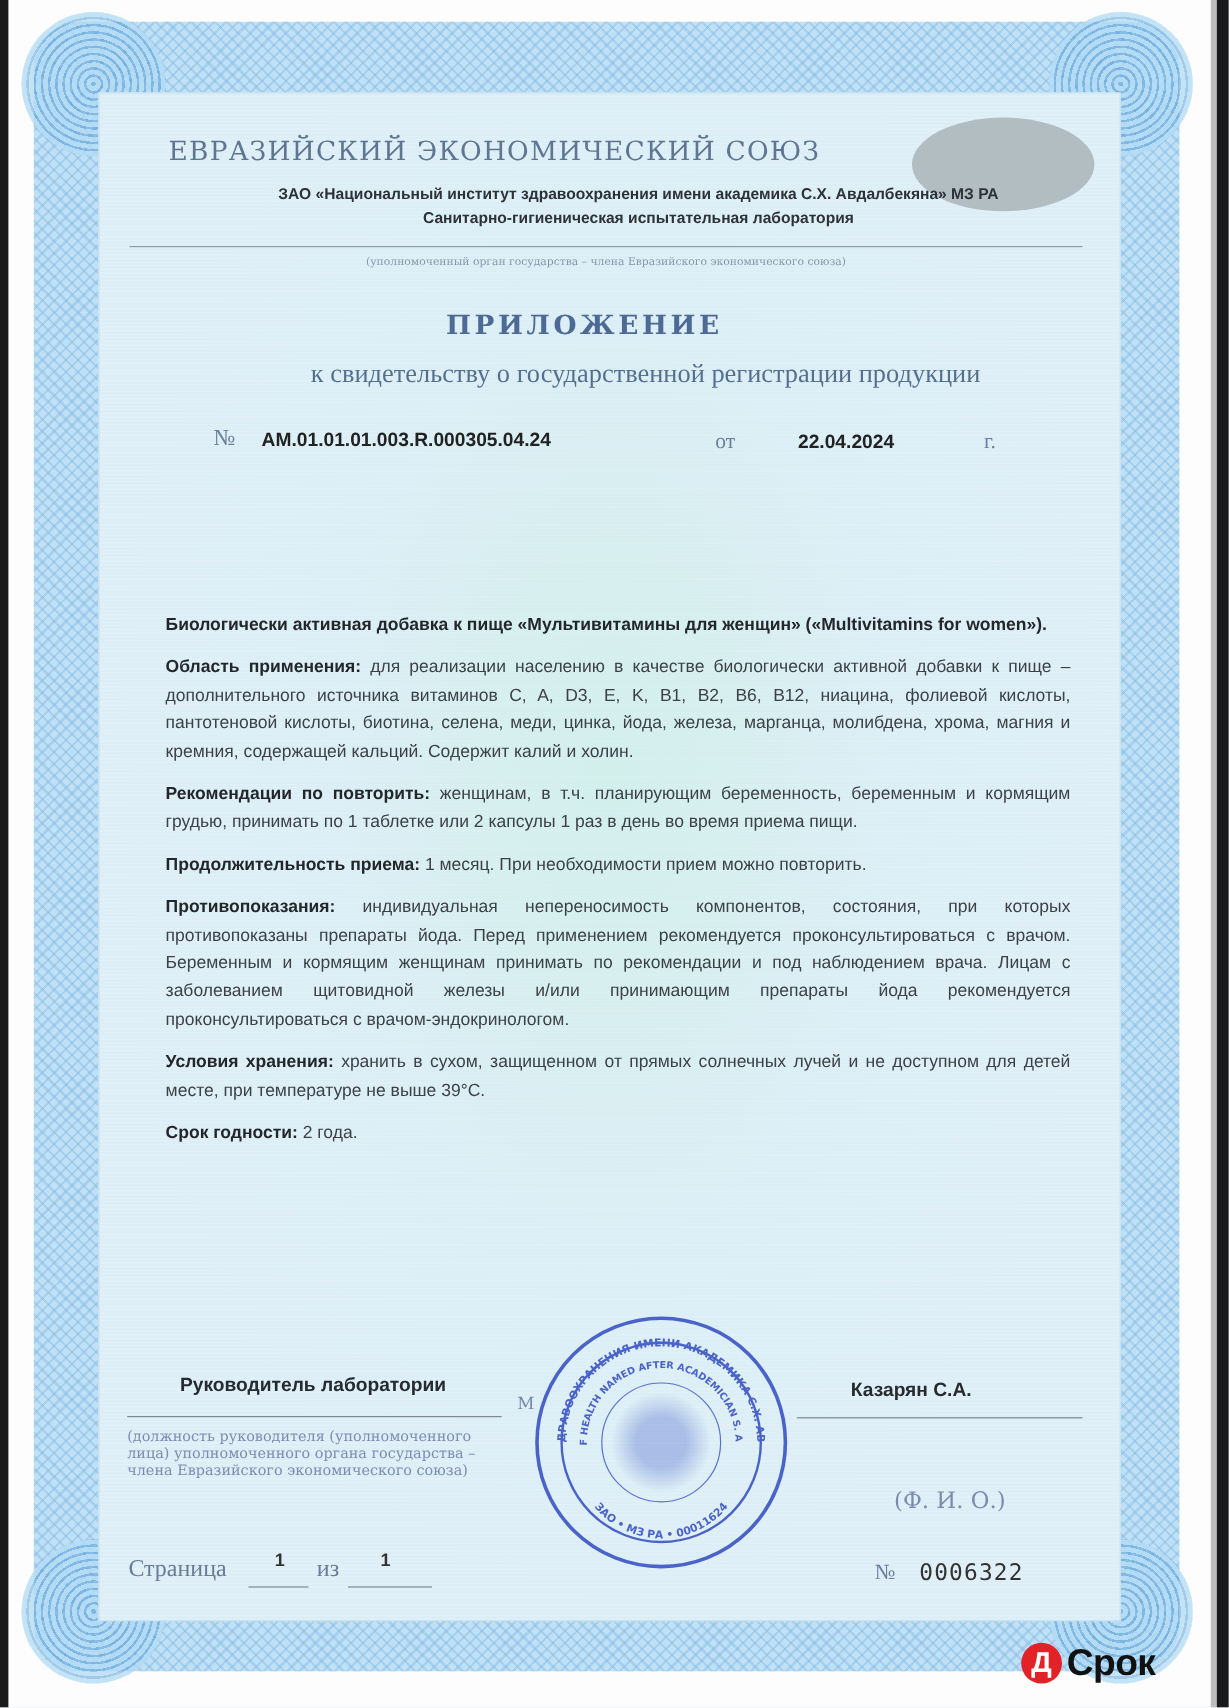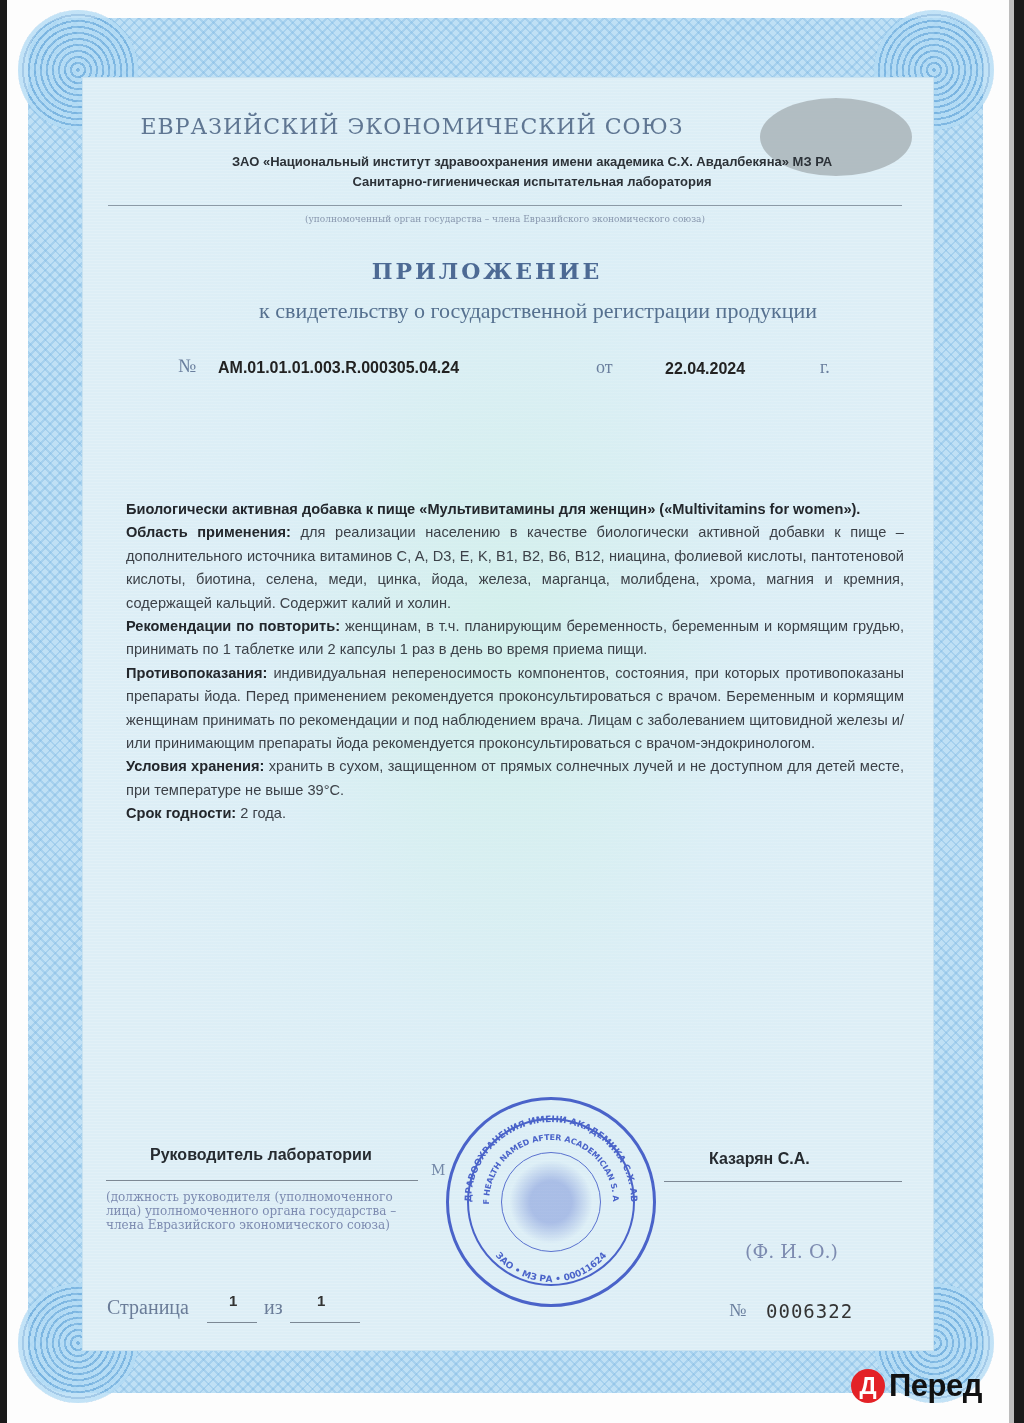--- a/index.html
+++ b/index.html
@@ -78,21 +78,21 @@
   .reg-no { position:absolute; left:218px; top:359px; font-family:"Liberation Sans", sans-serif; font-weight:bold; font-size:16px; color:#222; }
   .reg-ot { position:absolute; left:596px; top:357px; font-family:"Liberation Serif", serif; font-size:18px; color:#6a7f9e; }
   .reg-date { position:absolute; left:665px; top:360px; font-family:"Liberation Sans", sans-serif; font-weight:bold; font-size:16px; color:#222; }
   .reg-g { position:absolute; left:820px; top:357px; font-family:"Liberation Serif", serif; font-size:18px; color:#6a7f9e; }
 
   .body-text {
     position:absolute; left:126px; top:498px; width:778px;
     font-family:"Liberation Sans", sans-serif; font-size:14.6px; line-height:23.4px;
     color:#3c4148; text-align:justify;
   }
-  .body-text p { margin:0; }
+  .body-text p { margin:12px; }
   .body-text b { color:#23272c; }
 
   .sig-title {
     position:absolute; left:150px; top:1146px;
     font-family:"Liberation Sans", sans-serif; font-weight:bold; font-size:16px; color:#262b30;
   }
   .sig-line-l { position:absolute; left:106px; top:1180px; width:312px; height:1px; background:#7c8894; }
   .sig-caption-l {
     position:absolute; left:106px; top:1190px; width:320px;
     font-family:"DejaVu Serif", serif; font-size:12px; line-height:14px; color:#7d8bb0;
@@ -167,20 +167,21 @@
 <div class="reg-no-label">№</div>
 <div class="reg-no">AM.01.01.01.003.R.000305.04.24</div>
 <div class="reg-ot">от</div>
 <div class="reg-date">22.04.2024</div>
 <div class="reg-g">г.</div>
 
 <div class="body-text">
   <p><b>Биологически активная добавка к пище «Мультивитамины для женщин» («Multivitamins for women»).</b></p>
   <p><b>Область применения:</b><span> для реализации населению в качестве биологически активной добавки к пище – дополнительного источника витаминов C, A, D3, E, K, B1, B2, B6, B12, ниацина, фолиевой кислоты, пантотеновой кислоты, биотина, селена, меди, цинка, йода, железа, марганца, молибдена, хрома, магния и кремния, содержащей кальций. Содержит калий и холин.</span></p>
   <p><b>Рекомендации по повторить:</b><span> женщинам, в т.ч. планирующим беременность, беременным и кормящим грудью, принимать по 1 таблетке или 2 капсулы 1 раз в день во время приема пищи.</span></p>
+  <p><b>Продолжительность приема:</b><span> 1 месяц. При необходимости прием можно повторить.</span></p>
   <p><b>Противопоказания:</b><span> индивидуальная непереносимость компонентов, состояния, при которых противопоказаны препараты йода. Перед применением рекомендуется проконсультироваться с врачом. Беременным и кормящим женщинам принимать по рекомендации и под наблюдением врача. Лицам с заболеванием щитовидной железы и/или принимающим препараты йода рекомендуется проконсультироваться с врачом-эндокринологом.</span></p>
   <p><b>Условия хранения:</b><span> хранить в сухом, защищенном от прямых солнечных лучей и не доступном для детей месте, при температуре не выше 39°С.</span></p>
   <p><b>Срок годности:</b><span> 2 года.</span></p>
 </div>
 
 <div class="sig-title">Руководитель лаборатории</div>
 <div class="sig-line-l"></div>
 <div class="sig-caption-l">(должность руководителя (уполномоченного лица) уполномоченного органа государства – члена Евразийского экономического союза)</div>
 <div class="m-letter">М</div>
 
@@ -215,14 +216,14 @@
 <div class="page-line1"></div>
 <div class="page-of">из</div>
 <div class="page-total">1</div>
 <div class="page-line2"></div>
 
 <div class="serial-no-label">№</div>
 <div class="serial">0006322</div>
 
 <div class="logo">
   <div class="logo-circle">Д</div>
-  <div class="logo-text">Перед</div>
+  <div class="logo-text">Срок</div>
 </div>
 
 </body></html>

